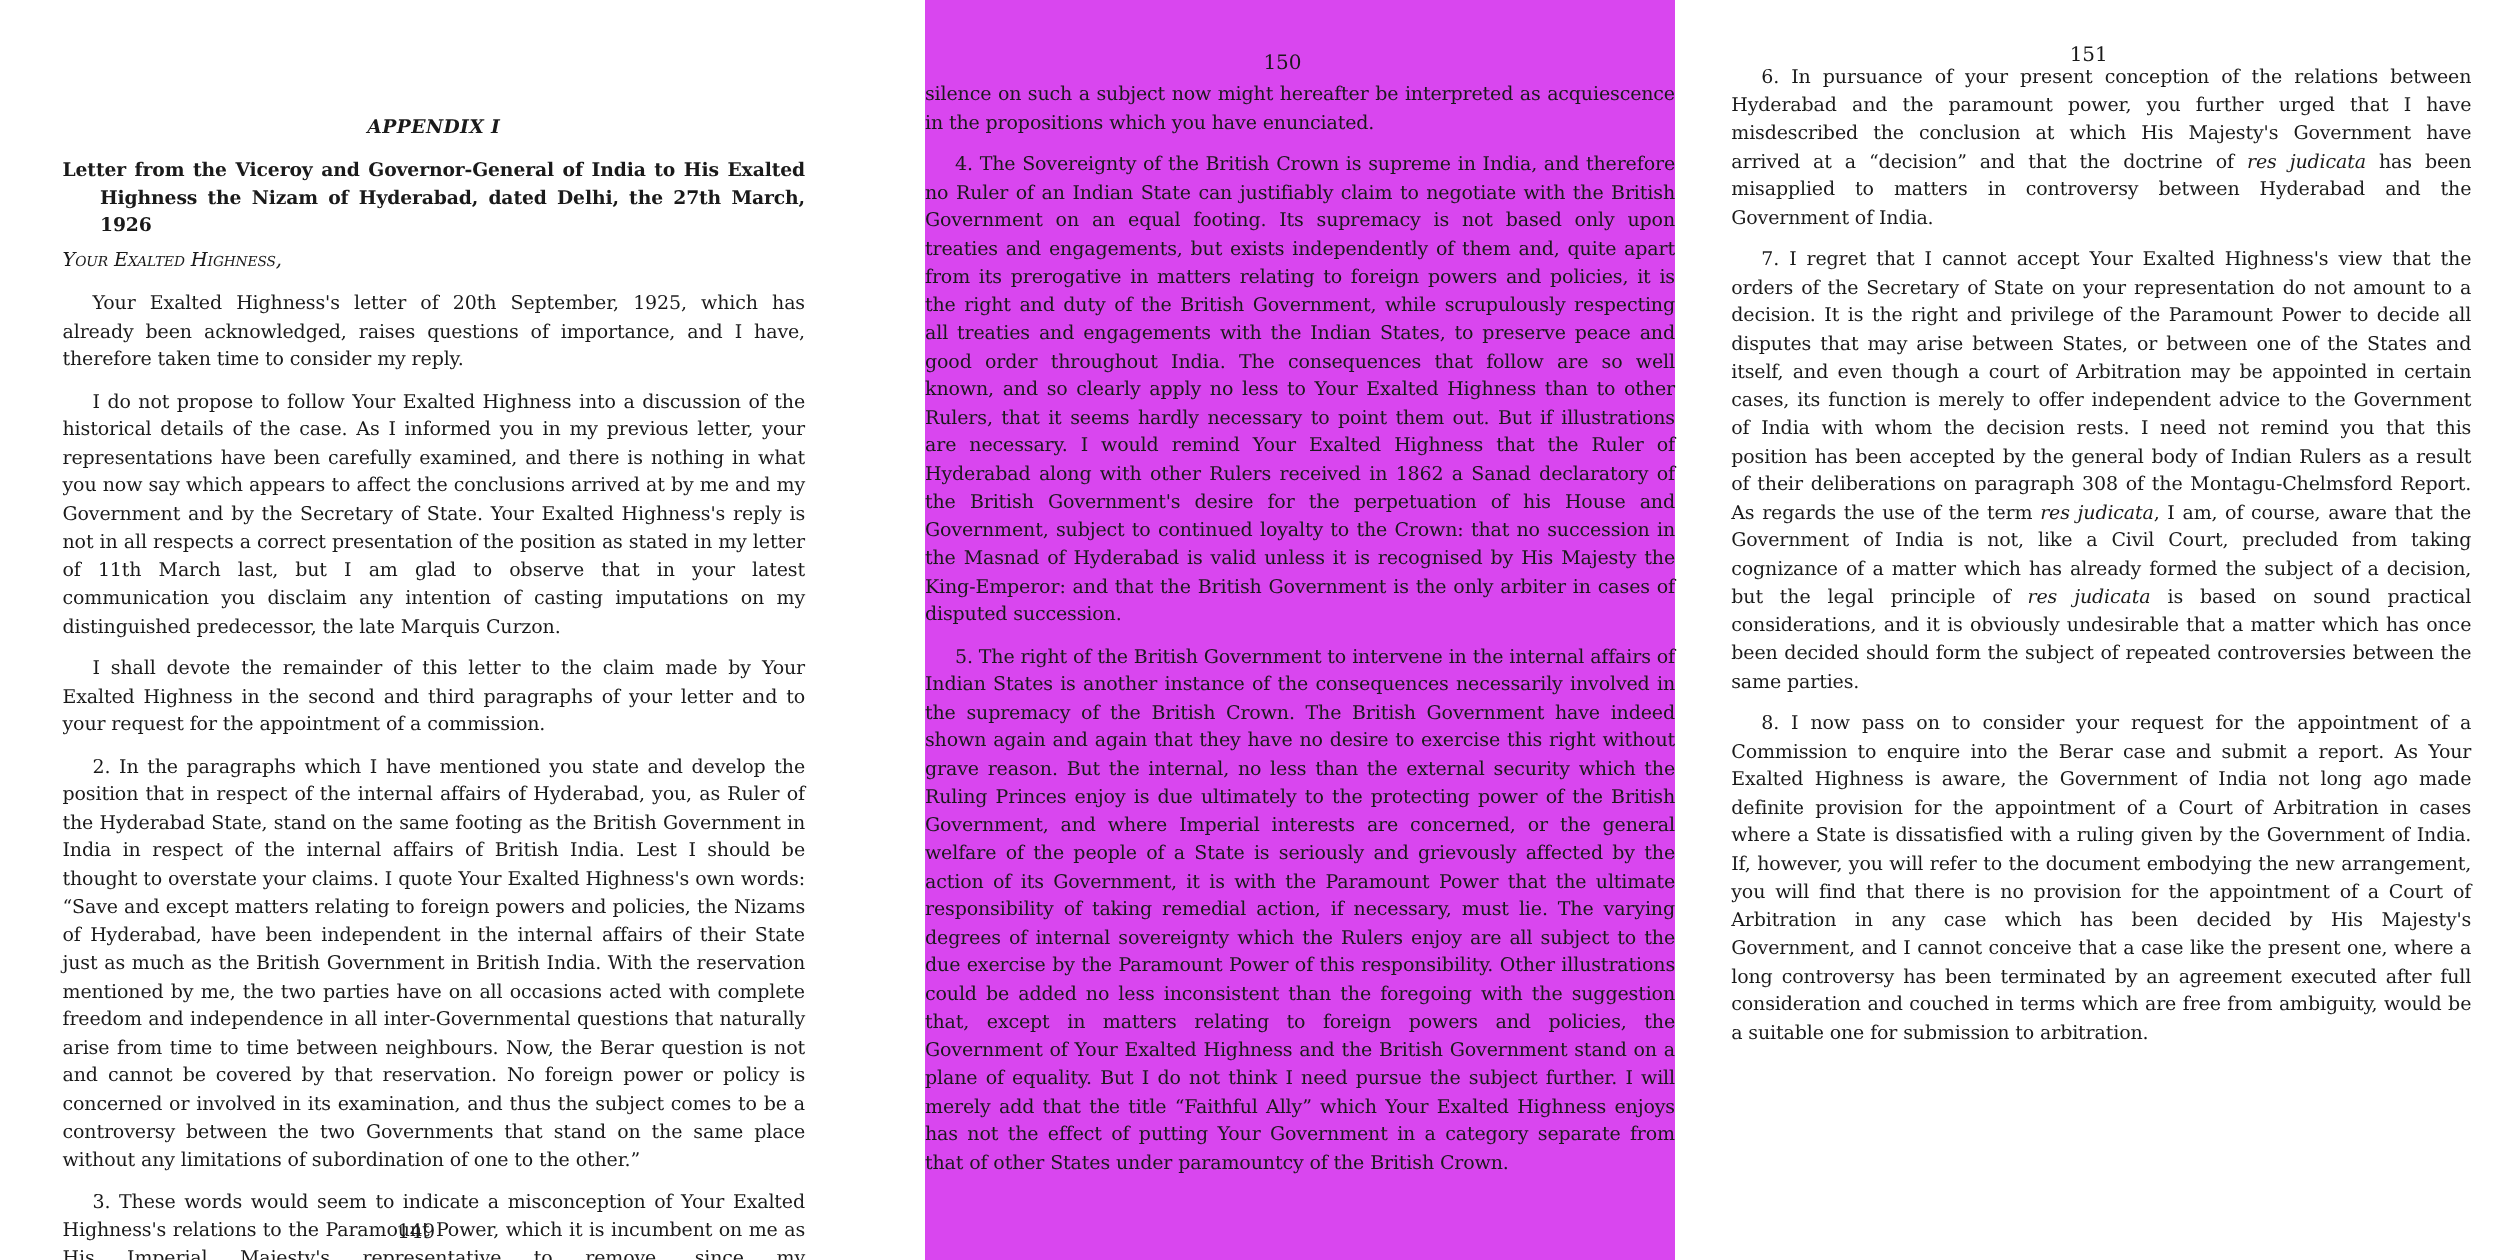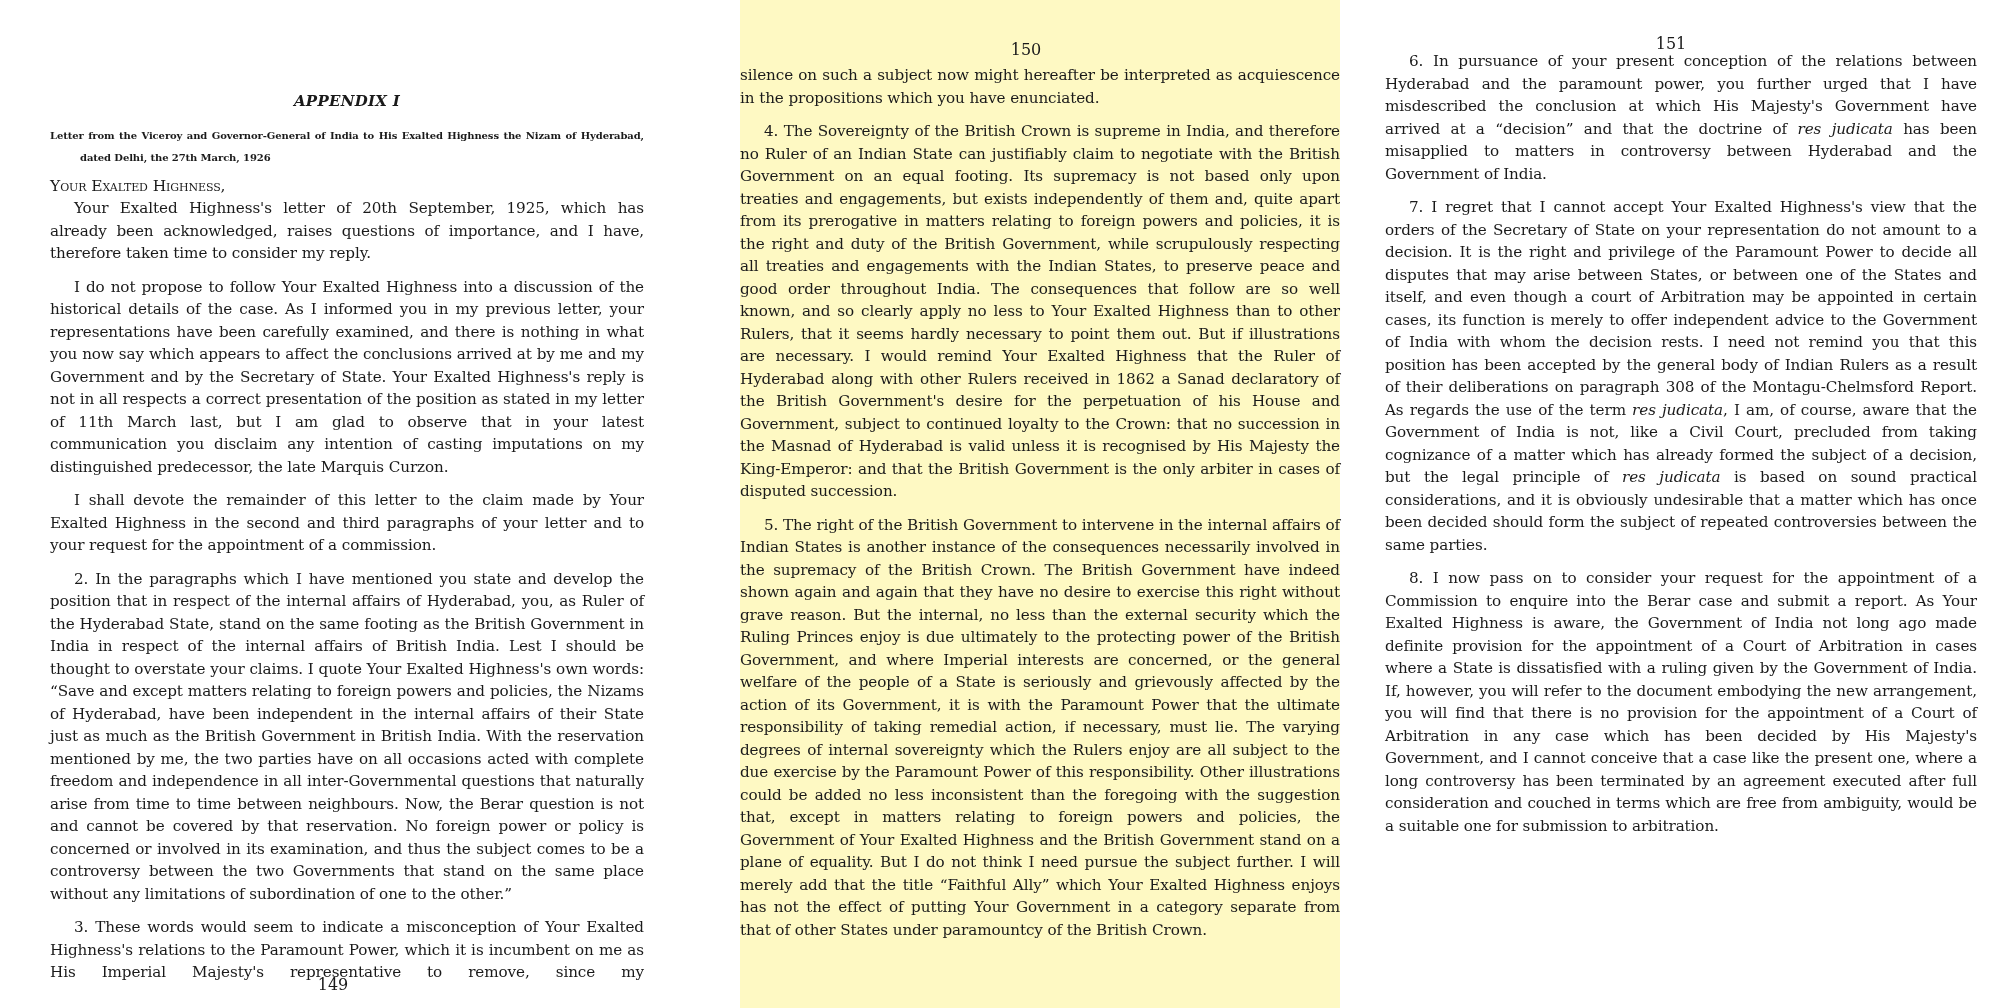--- a/index.html
+++ b/index.html
@@ -2,35 +2,35 @@
 <html><head>
 <meta charset="utf-8">
 <style>
   html, body { margin: 0; padding: 0; }
   body {
     width: 2000px; height: 1008px; background: #ffffff; position: relative; overflow: hidden;
     font-family: "DejaVu Serif", "Liberation Serif", serif; color: #1a1a1a;
   }
   .page { position: absolute; top: 0; bottom: 0; }
   .page.p149 { left: 50px; width: 594px; }
-  .page.p150 { left: 740px; width: 600px; background: #fef9c3; }
+  .page.p150 { left: 740px; width: 600px; background: #d946ef; }
   .page.p151 { left: 1385px; width: 592px; }
   .pnum { position: absolute; font-size: 16px; text-align: center; width: 100%; }
   .p149 .pnum { top: 975px; left: -14px; }
   .p150 .pnum { top: 40px; left: -14px; }
   .p151 .pnum { top: 34px; left: -10px; }
   .body { position: absolute; left: 0; right: 0; font-size: 15.2px; line-height: 22.5px; text-align: justify; letter-spacing: -0.1px; }
   .p149 .body { top: 90px; }
   .p150 .body { top: 64px; }
   .p151 .body { top: 50px; }
   p { margin: 0 0 11px 0; text-indent: 24px; hyphens: manual; }
   p.noindent { text-indent: 0; }
   .appendix { font-weight: bold; font-size: 15px; text-align: center; margin: 0 0 12px 0; letter-spacing: 0.3px; font-style: italic; }
-  .heading { font-weight: bold; font-size: 10px; line-height: 22px; margin: 0 0 6px 0; padding-left: 30px; text-indent: -30px; text-align: justify; }
-  .salute { font-variant: small-caps; font-size: 15.5px; margin: 0 0 0 0; }
+  .heading { font-weight: bold; font-size: 15px; line-height: 22px; margin: 0 0 6px 0; padding-left: 30px; text-indent: -30px; text-align: justify; }
+  .salute { font-variant: small-caps; font-size: 15.5px; margin: 0 0 12px 0; font-style: italic; }
   .sig { text-align: right; padding-right: 40px; margin-top: 6px; line-height: 26px; }
   .sig div:first-child { padding-right: 50px; }
   .last-line { text-align-last: left; }
   em { font-style: italic; }
 </style>
 </head>
 <body>
 
 <div class="page p149">
   <div class="body">

